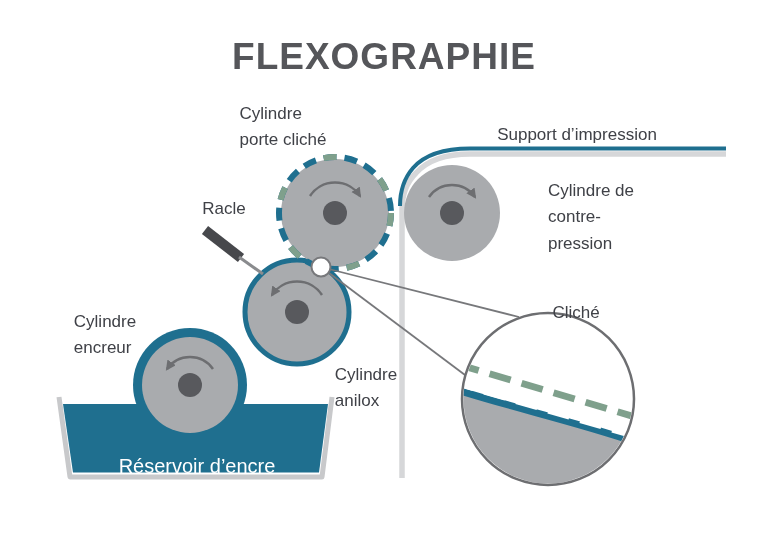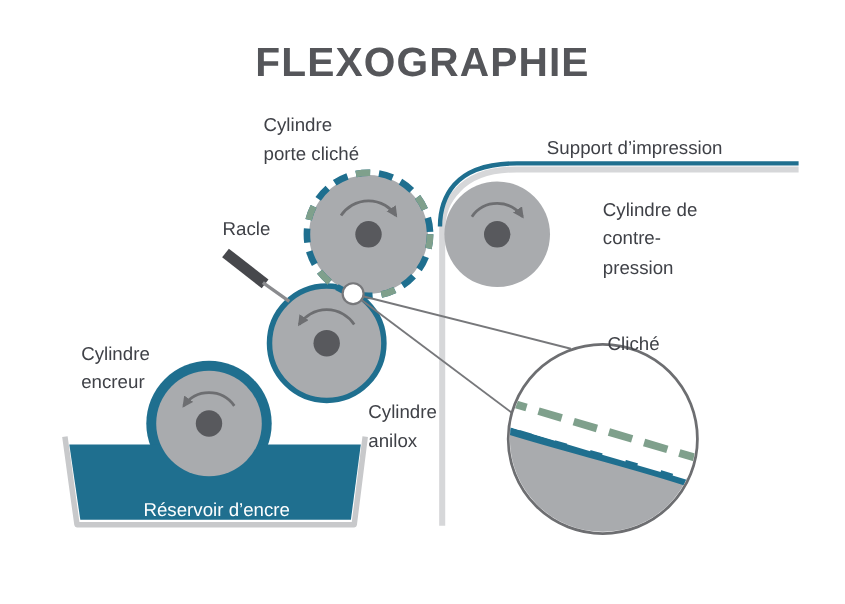--- a/index.html
+++ b/index.html
@@ -11,21 +11,21 @@
   .title{
     position:absolute;left:0;top:36px;width:100%;text-align:center;
     font-size:37px;font-weight:bold;letter-spacing:1px;
     color:var(--title,#55565a);
   }
   .label{
     position:absolute;transform:translateX(-50%);
     font-size:17px;line-height:1.55;white-space:pre-line;
     color:var(--text,#3f4147);
   }
-  .label.on-ink{color:#ffffff;font-size:17px;}
+  .label.on-ink{color:#ffffff;font-size:20px;}
   
   .ink-fill{fill:var(--ink-blue,#1f6f8f);}
   .ink-stroke{stroke:var(--ink-blue,#1f6f8f);}
   .sage-stroke{stroke:var(--sage-green,#7fa08c);}
   .sage-fill{fill:var(--sage-green,#7fa08c);}
   .gray-fill{fill:var(--cylinder-gray,#a9abae);}
   .hub-fill{fill:var(--hub-gray,#58595d);}
   .lgray-stroke{stroke:var(--light-gray,#d6d7d9);}
   .outline-stroke{stroke:var(--outline-gray,#6d6e71);}
   .rim-stroke{stroke:var(--tank-rim,#c8c9cb);}

